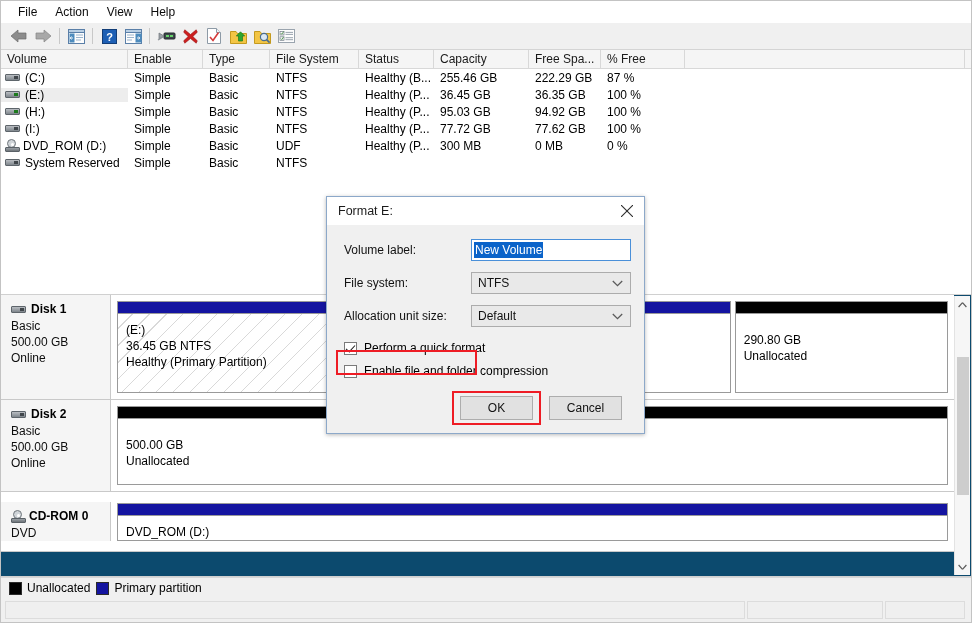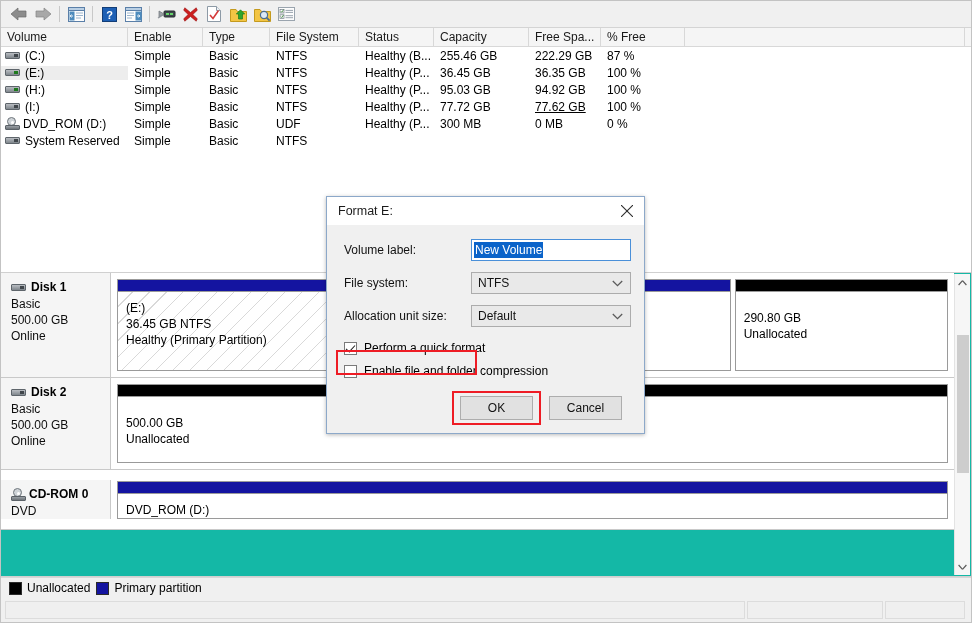--- a/index.html
+++ b/index.html
@@ -162,21 +162,21 @@
     position: absolute; left: 0; bottom: 0;
     width: 15px; height: 5px;
     background: linear-gradient(#9aa0a6,#6e7479);
     border: 1px solid #5a6167; border-radius: 1px;
     box-sizing: border-box;
   }
 
   
   .disk-pane {
     flex: 1 1 auto;
-    background: #14b8a6;
+    background: #0c4a6e;
     position: relative;
     overflow: hidden;
     border-bottom: 1px solid #d0d0d0;
   }
   .disk-scroll {
     position: absolute; left: 0; top: 0; right: 17px; bottom: 0;
     overflow: hidden;
   }
   .disk-row {
     display: flex;
@@ -389,20 +389,26 @@
     border: 2.5px solid #ee1c25;
     box-sizing: border-box; pointer-events: none;
   }
 </style>
 </head>
 <body>
 
 <div id="app">
 
 
+  <div class="menubar">
+    <div class="menu-item">File</div>
+    <div class="menu-item">Action</div>
+    <div class="menu-item">View</div>
+    <div class="menu-item">Help</div>
+  </div>
 
   <div class="toolbar">
     <div class="tb">
       <svg width="18" height="14" viewBox="0 0 18 14">
         <path d="M8 1 L1 7 L8 13 L8 10 L16 10 L16 4 L8 4 Z" fill="#8c8c8c" stroke="#6c6c6c" stroke-width="0.7"></path>
       </svg>
     </div>
     <div class="tb">
       <svg width="18" height="14" viewBox="0 0 18 14">
         <path d="M10 1 L17 7 L10 13 L10 10 L2 10 L2 4 L10 4 Z" fill="#a8a8a8" stroke="#858585" stroke-width="0.7"></path>
@@ -555,21 +561,21 @@
               <div class="body"></div>
               <div class="led"></div>
             </div>
             <span>(I:)</span>
           </div>
           <div class="vc" style="flex: 0 0 75px;">Simple</div>
           <div class="vc" style="flex: 0 0 67px;">Basic</div>
           <div class="vc" style="flex: 0 0 89px;">NTFS</div>
           <div class="vc" style="flex: 0 0 75px;">Healthy (P...</div>
           <div class="vc" style="flex: 0 0 95px;">77.72 GB</div>
-          <div class="vc" style="flex: 0 0 72px; text-decoration: underline;">77.62 GB</div>
+          <div class="vc" style="flex: 0 0 72px;">77.62 GB</div>
           <div class="vc" style="flex: 0 0 84px;">100 %</div>
         </div>
         <div class="vol-row">
           <div class="vc vc-vol" style="flex: 0 0 127px;">
             <div class="cd-ico">
               <div class="disc"></div>
               <div class="base"></div>
             </div>
             <span>DVD_ROM (D:)</span>
           </div>

